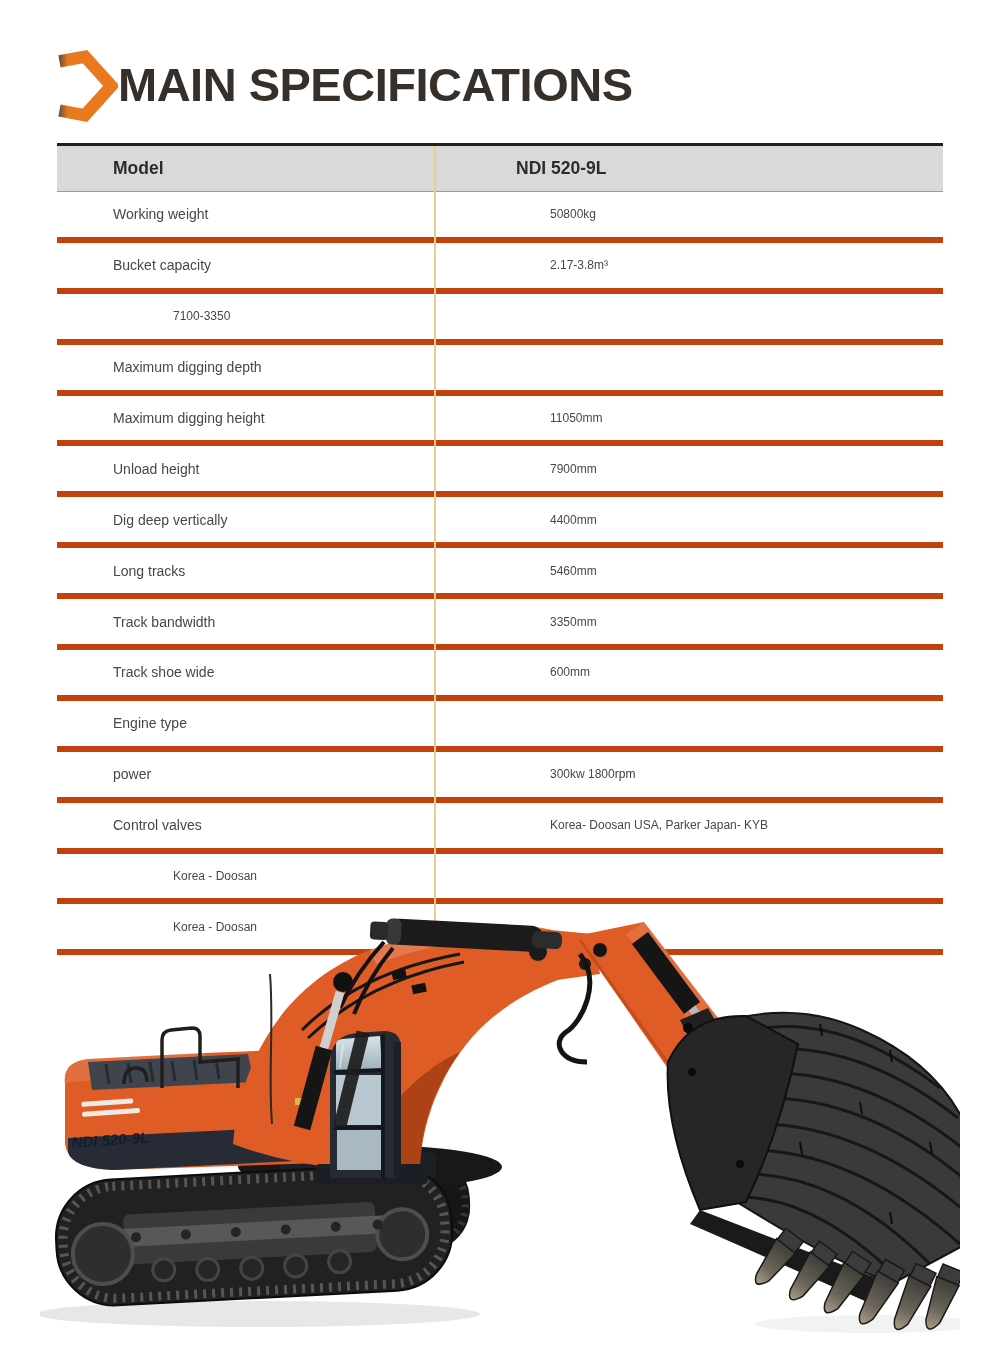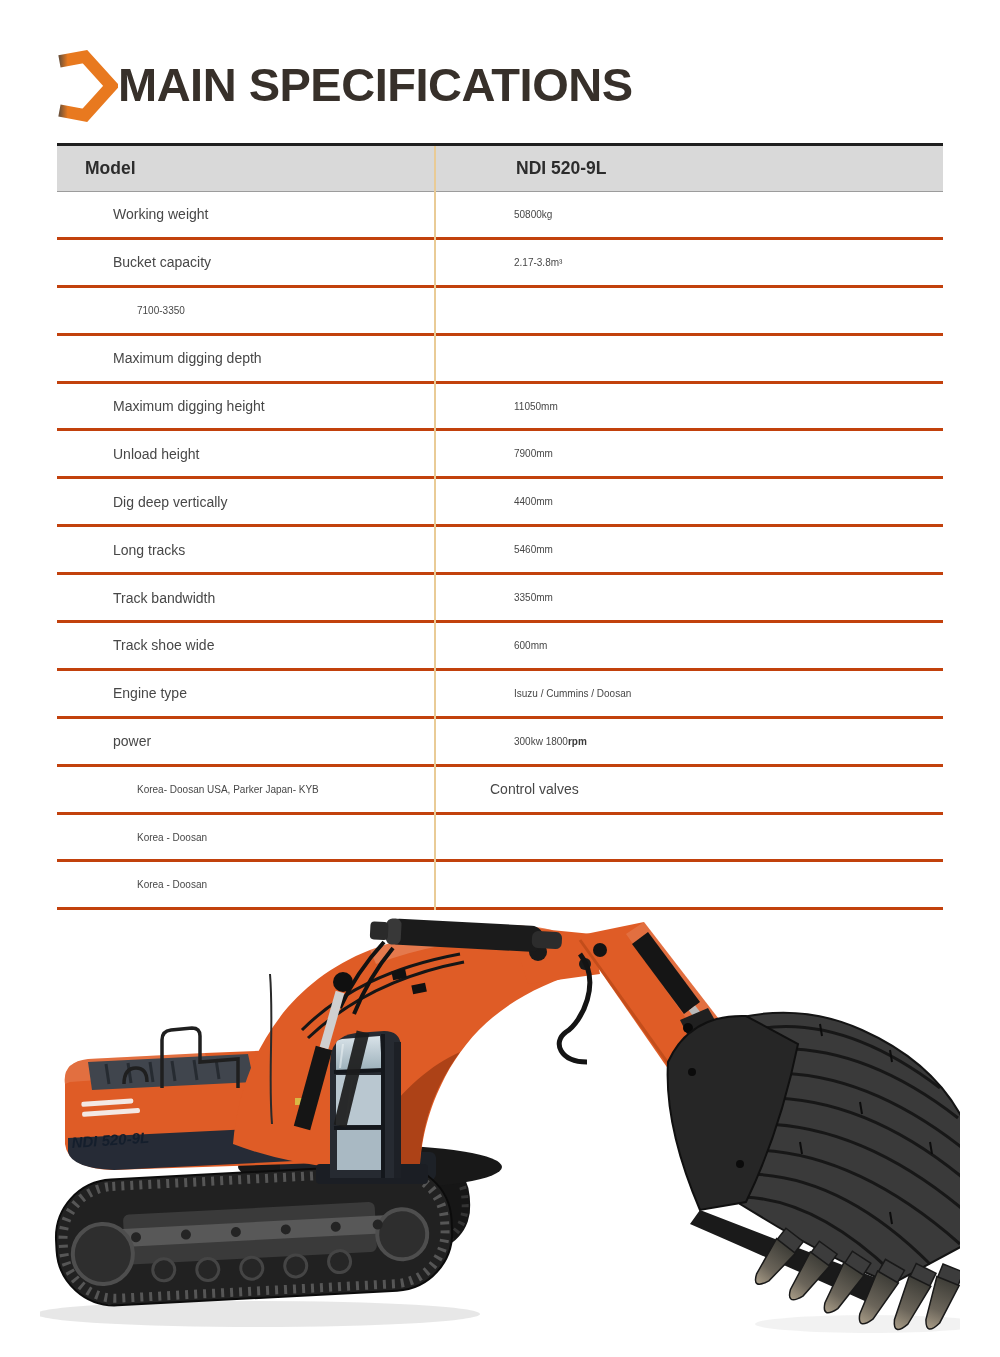--- a/index.html
+++ b/index.html
@@ -15,36 +15,36 @@
   .spec-table{
     position:absolute;left:57px;top:143px;width:886px;
     border-top:3px solid #1f1f1f;background:#fff;
   }
   .thead{
     height:45px;background:var(--header-bg,#d9d9d9);
     border-bottom:1px solid #9c9c9c;
     display:grid;grid-template-columns:377px 1fr;
   }
   .trow{
-    height:44.9px;border-bottom:3px solid #c2410c;
+    height:44.9px;border-bottom:6px solid #c2410c;
     display:grid;grid-template-columns:377px 1fr;
   }
   .cell{display:flex;align-items:center;}
   .cell.lab{padding-left:56px;font-size:14px;color:#474747;}
-  .cell.val{padding-left:80px;font-size:10px;color:#474747;}
+  .cell.val{padding-left:116px;font-size:12px;color:#474747;}
   .thead .cell{font-size:17.5px;font-weight:bold;color:#2c2c2c;}
-  .thead .cell.lab{padding-left:28px;}
+  .thead .cell.lab{padding-left:56px;}
   .thead .cell.val{padding-left:82px;}
   .vdiv{
     position:absolute;top:0;bottom:0;left:377px;width:2px;
     background:var(--divider,#e9cb96);
   }
   .machine-fig{position:absolute;left:40px;top:912px;width:920px;height:444px;margin:0;}
   .machine-fig svg{display:block;width:920px;height:444px;}
-  b.u{font-weight:bold;color:#3a3a3a;}
+  b.u{font-weight:normal;color:#3a3a3a;}
 </style>
 </head>
 <body>
 
 <header class="page-header">
   <svg class="chev" viewBox="0 0 72 78" aria-hidden="true">
     <defs>
       <linearGradient id="chg" x1="0" y1="0" x2="1" y2="0">
         <stop offset="0" stop-color="#6e5138"></stop>
         <stop offset="0.16" stop-color="var(--accent,#e8791f)"></stop>
@@ -113,36 +113,33 @@
         </div>
       </div>
       <div class="trow">
         <div class="cell lab">Track shoe wide</div>
         <div class="cell val">
           <span>600mm</span>
         </div>
       </div>
       <div class="trow">
         <div class="cell lab">Engine type</div>
-        <div class="cell val">
-          <span>Isuzu / Cummins / Doosan</span>
-        </div>
       </div>
       <div class="trow">
         <div class="cell lab">power</div>
         <div class="cell val">
           <span>300kw 1800 </span>
           <b class="u">rpm</b>
         </div>
       </div>
       <div class="trow">
+        <div class="cell lab">Control valves</div>
         <div class="cell val">
           <span>Korea- Doosan USA, Parker Japan- KYB</span>
         </div>
-        <div class="cell lab">Control valves</div>
       </div>
       <div class="trow">
         <div class="cell val">
           <span>Korea - Doosan</span>
         </div>
       </div>
       <div class="trow">
         <div class="cell val">
           <span>Korea - Doosan</span>
         </div>

